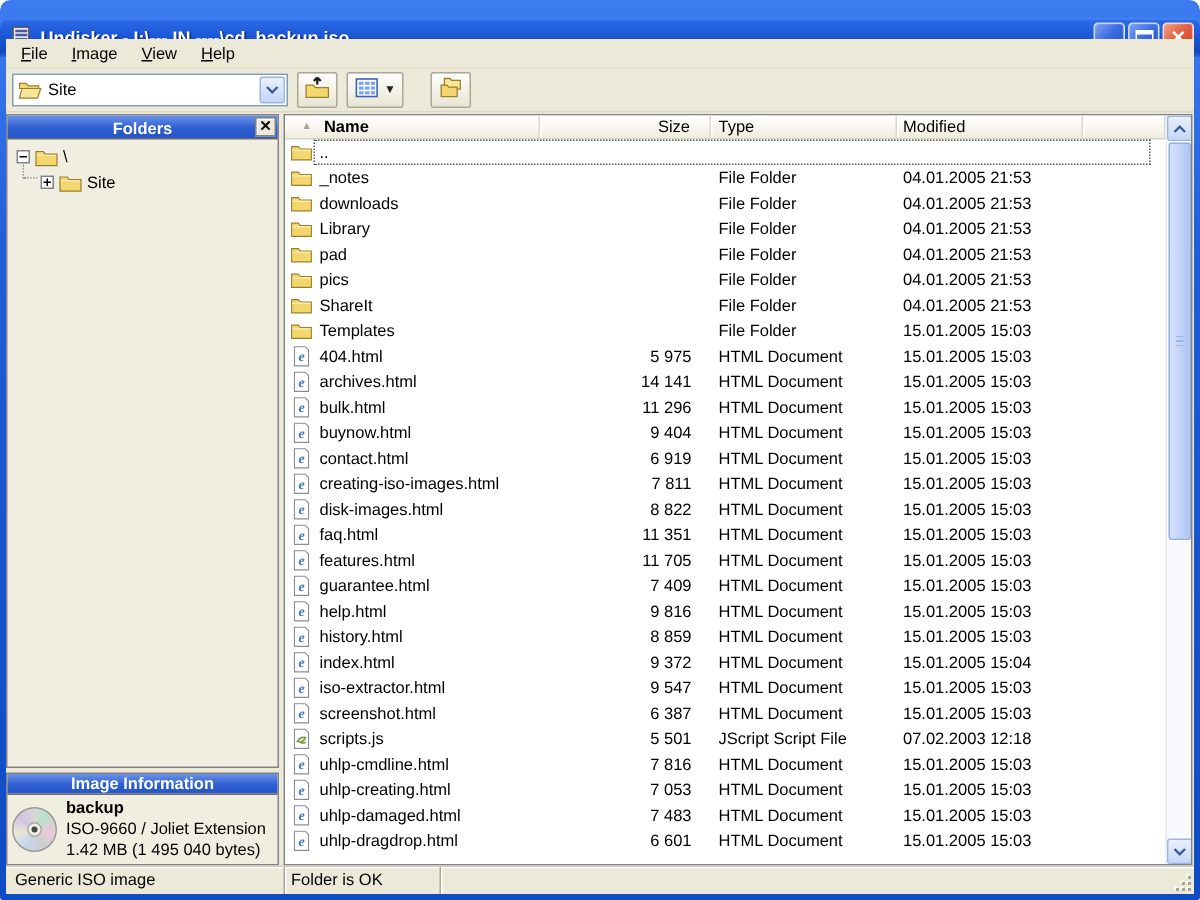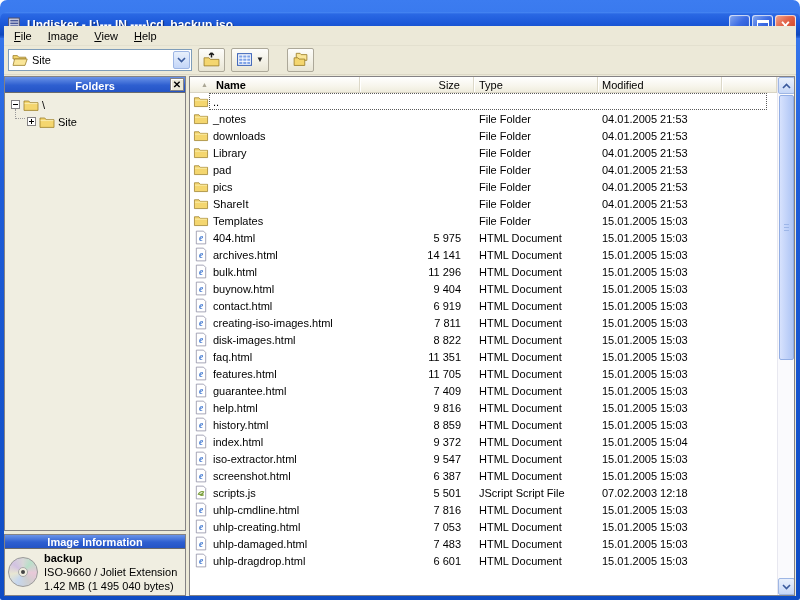--- a/index.html
+++ b/index.html
@@ -685,15 +685,29 @@
           <div class="sthumb"></div>
           <div class="sbtn down">
             <svg width="9" height="6" viewBox="0 0 9 6">
                 <path d="M1 1 L4.5 4.5 L8 1" fill="none" stroke="#3A5A9C" stroke-width="1.6"></path>
               </svg>
           </div>
         </div>
       </div>
     </div>
 
+    <div class="statusbar">
+      <div class="sseg sseg1">Generic ISO image</div>
+      <div class="sseg sseg2">Folder is OK</div>
+      <div class="sseg sseg3">
+        <span class="grip">
+            <i></i>
+            <i></i>
+            <i></i>
+            <i></i>
+            <i></i>
+            <i></i>
+          </span>
+      </div>
+    </div>
 
   </div>
 </div>
 
 </body></html>

